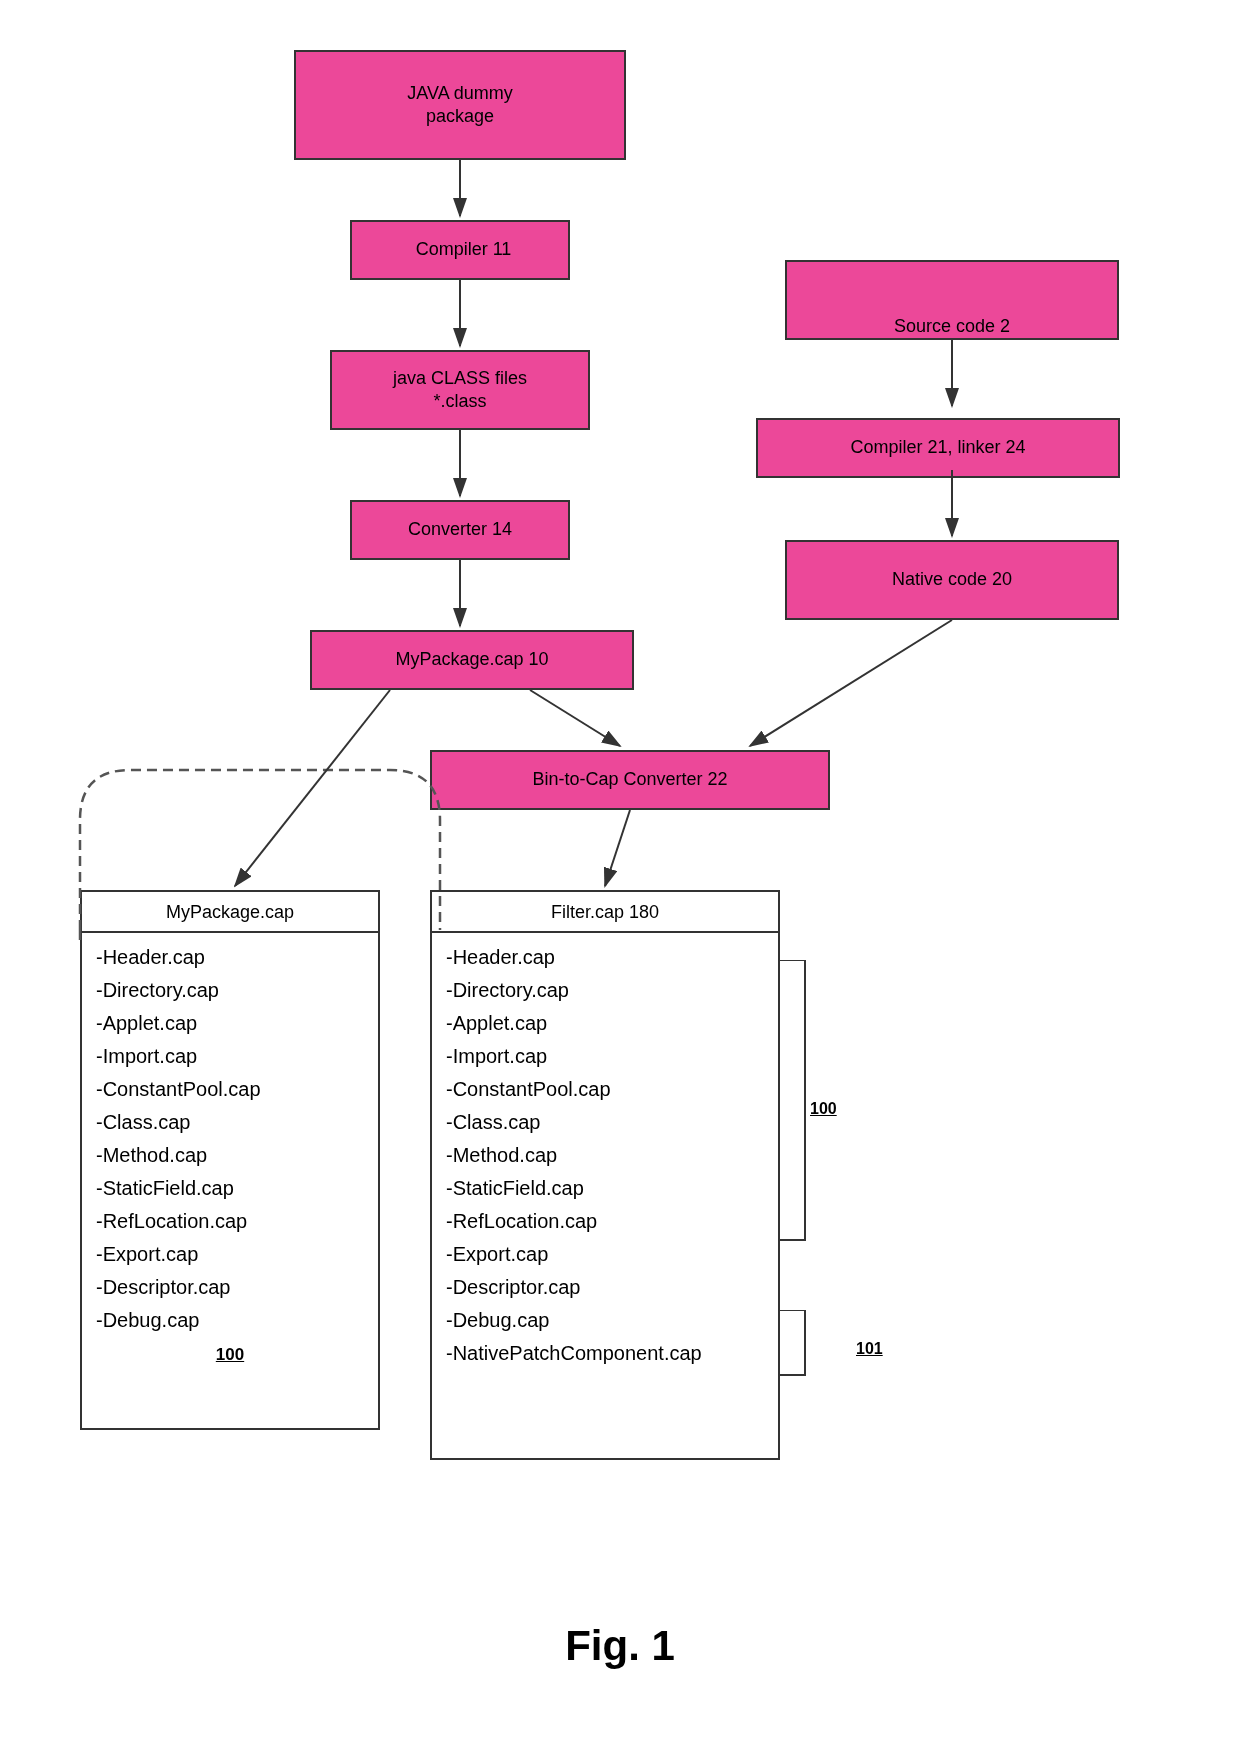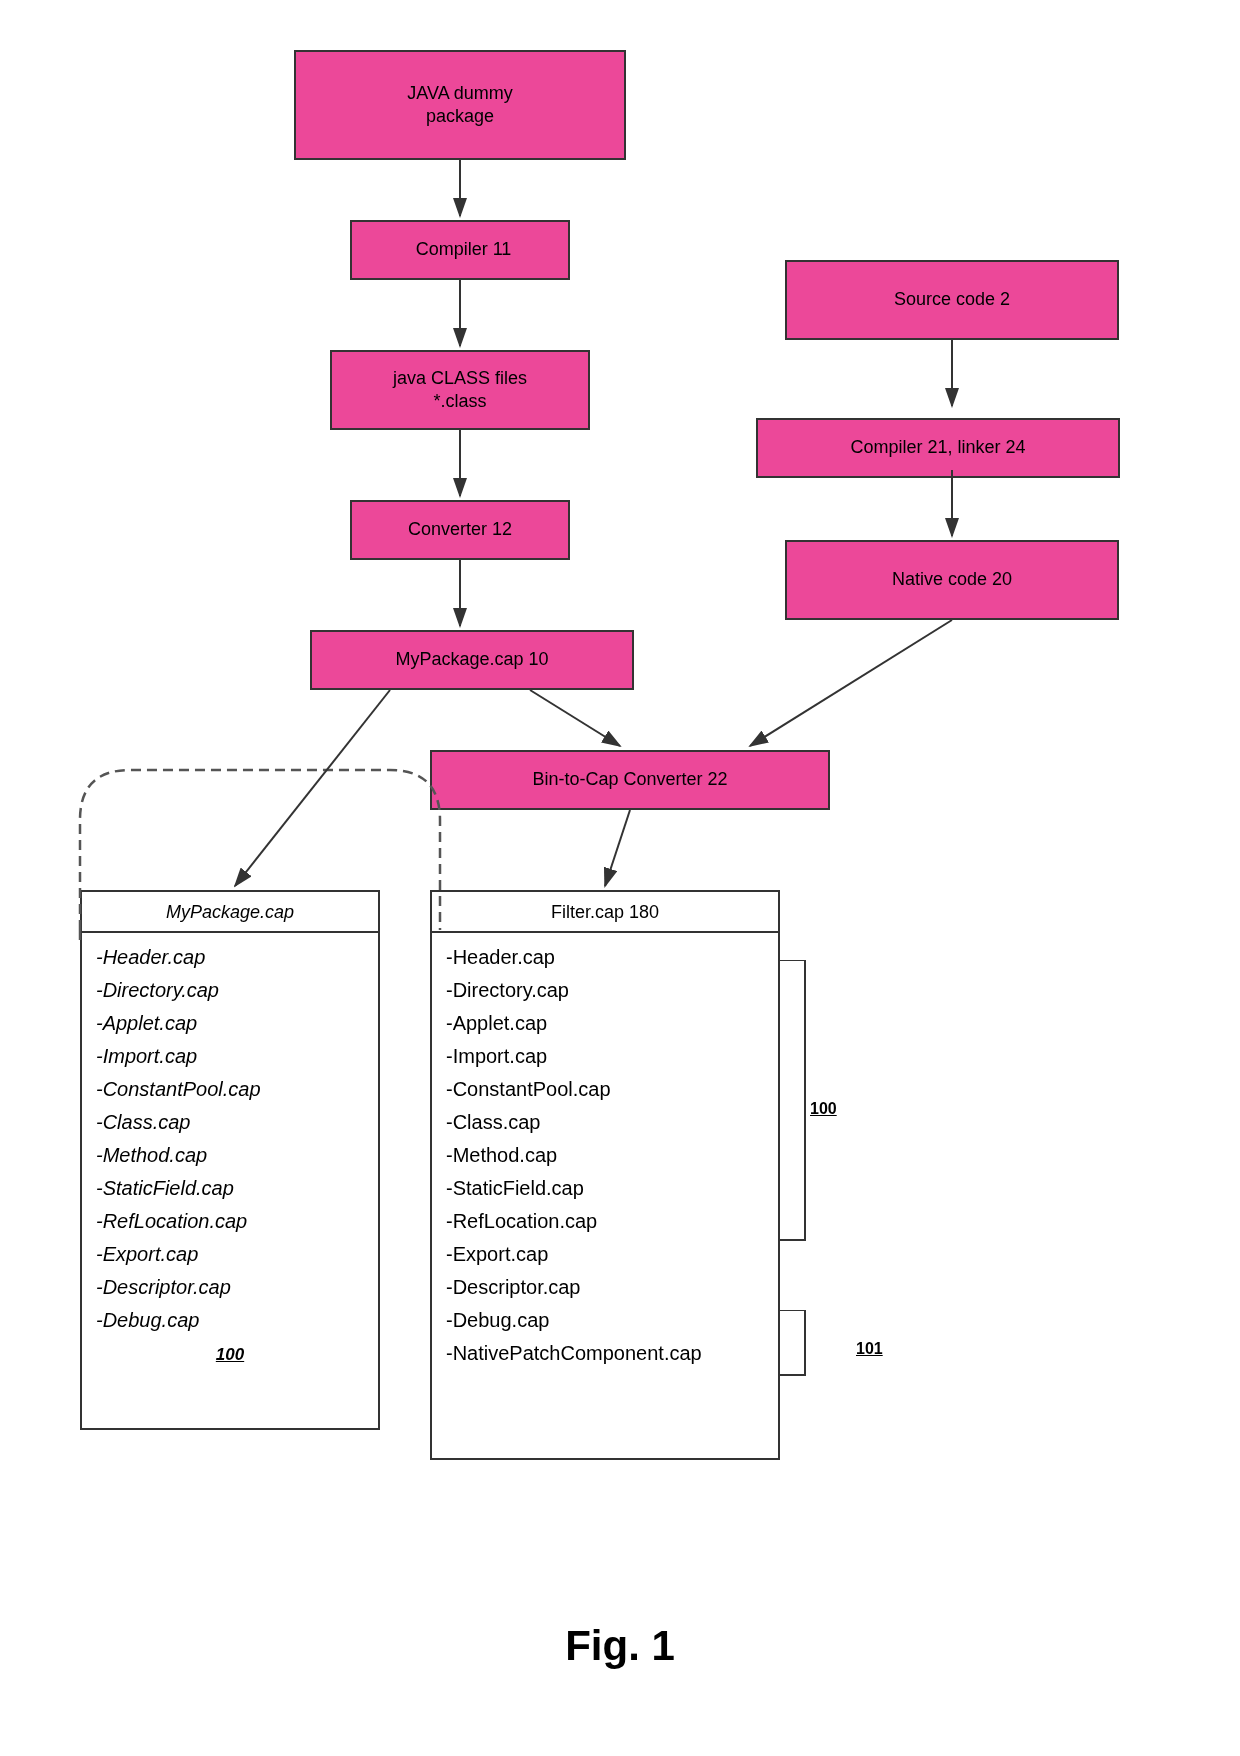--- a/index.html
+++ b/index.html
@@ -51,21 +51,21 @@
       width: 220px; height: 60px;
     }
 
     .box-mypackage-cap10 {
       left: 310px; top: 630px;
       width: 324px; height: 60px;
     }
 
     .box-source-code {
       left: 785px; top: 260px;
-      width: 334px; height: 80px;
+      width: 334px; height: 80px; align-items: flex-end;
     }
 
     .box-compiler21 {
       left: 756px; top: 410px;
       width: 364px; height: 60px; margin-top: 8px;
     }
 
     .box-native-code {
       left: 785px; top: 540px;
       width: 334px; height: 80px;
@@ -91,21 +91,21 @@
     }
 
     .file-box-body {
       padding: 8px 14px;
       font-size: 20px;
       line-height: 1.65;
     }
 
     .file-box-left {
       left: 80px; top: 890px;
-      width: 300px; height: 540px; font-style: italic;
+      width: 300px; height: 540px;
     }
 
     .file-box-right {
       left: 430px; top: 890px;
       width: 350px; height: 570px;
     }
 
     
     .arrows-svg {
       position: absolute;
@@ -141,21 +141,21 @@
 
   <div class="box box-compiler11">
     <span>Compiler 11</span>
   </div>
 
   <div class="box box-class-files">
     <span>java CLASS files<br>*.class</span>
   </div>
 
   <div class="box box-converter12">
-    <span>Converter 12</span>
+    <span>Converter 14</span>
   </div>
 
   <div class="box box-mypackage-cap10">
     <span>MyPackage.cap 10</span>
   </div>
 
   <div class="box box-source-code">
     <span>Source code 2</span>
   </div>
 

